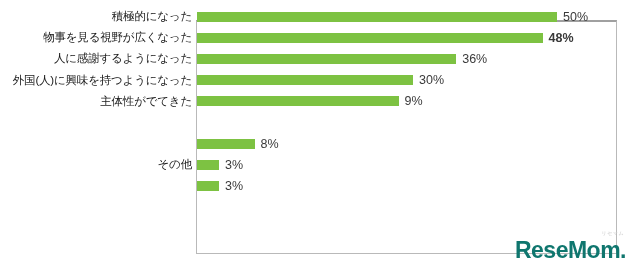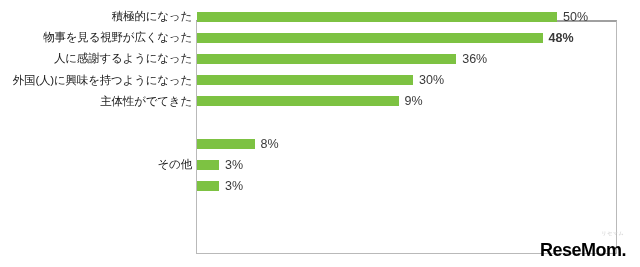--- a/index.html
+++ b/index.html
@@ -101,23 +101,23 @@
   #watermark-kana {
     position: absolute;
     right: 2px;
     top: -7px;
     font-size: 5px;
     color: #c9c9c9;
     letter-spacing: 0.5px;
     white-space: nowrap;
   }
   #watermark-text {
-    font-size: 18px;
+    font-size: 23px;
     font-weight: bold;
-    color: #000000;
+    color: #0f766e;
     letter-spacing: -0.5px;
     line-height: 26px;
     white-space: nowrap;
   }
 </style>
 </head>
 <body>
 
 <div id="chart-figure">
 

